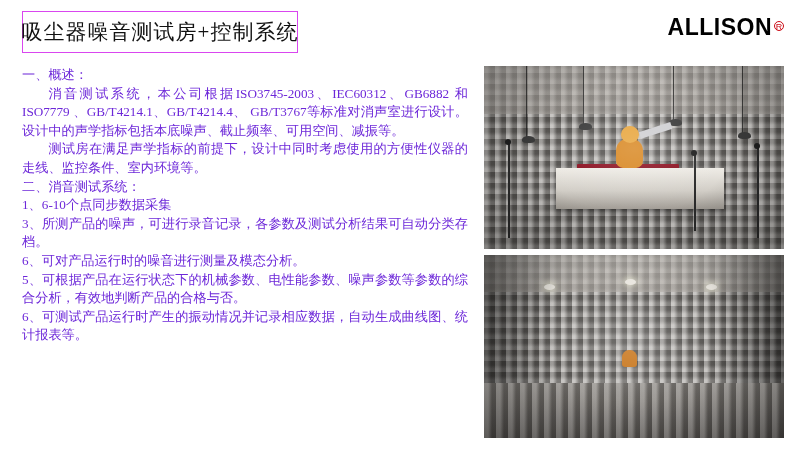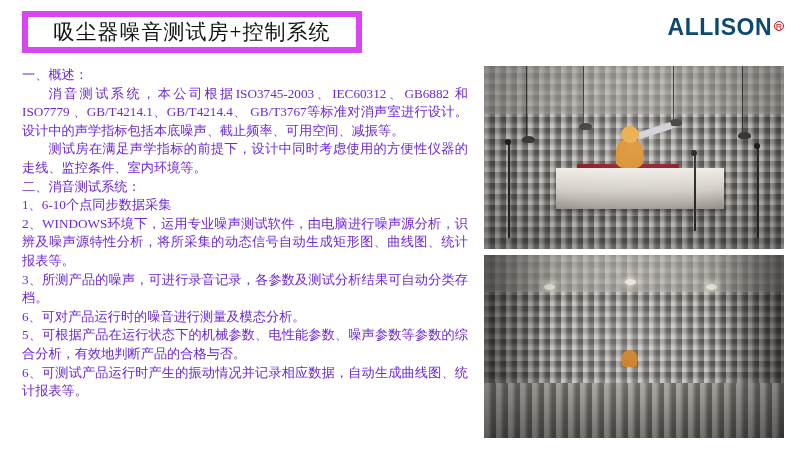--- a/index.html
+++ b/index.html
@@ -17,22 +17,22 @@
 
   
   #header {
     position: absolute;
     left: 0; top: 0;
     width: 800px; height: 62px;
   }
   #title-box {
     position: absolute;
     left: 22px; top: 11px;
-    width: 340px; height: 42px;
-    border: 6px solid #d946ef;
+    width: 276px; height: 42px;
+    border: 1px solid #d946ef;
     box-sizing: border-box;
     display: flex;
     align-items: center;
     justify-content: center;
   }
   #title-text {
     font-size: 21px;
     color: #111111;
     letter-spacing: 1px;
     font-family: "Liberation Serif", serif;
@@ -40,21 +40,21 @@
   }
   #logo {
     position: absolute;
     right: 16px; top: 14px;
     display: flex;
     align-items: flex-end;
   }
   #logo-en {
     font-size: 23px;
     font-weight: bold;
-    color: #0c4a6e;
+    color: #000000;
     letter-spacing: 0.5px;
     font-family: "Liberation Sans", sans-serif;
     text-align: center;
   }
   #logo-cn {
     font-size: 22px;
     font-weight: bold;
     color: #cc0b16;
     margin-left: 4px;
     font-family: "Liberation Sans", sans-serif;
@@ -259,21 +259,20 @@
     <span id="logo-r">R</span>
   </div>
 </div>
 
 <div id="text-col">
   <p>一、概述：</p>
   <p class="indent">消音测试系统，本公司根据ISO3745-2003、IEC60312、GB6882 和ISO7779 、GB/T4214.1、GB/T4214.4、 GB/T3767等标准对消声室进行设计。设计中的声学指标包括本底噪声、截止频率、可用空间、减振等。</p>
   <p class="indent">测试房在满足声学指标的前提下，设计中同时考虑使用的方便性仪器的走线、监控条件、室内环境等。</p>
   <p>二、消音测试系统：</p>
   <p>1、6-10个点同步数据采集</p>
-  <p>2、WINDOWS环境下，运用专业噪声测试软件，由电脑进行噪声源分析，识辨及噪声源特性分析，将所采集的动态信号自动生成矩形图、曲线图、统计报表等。</p>
   <p>3、所测产品的噪声，可进行录音记录，各参数及测试分析结果可自动分类存档。</p>
   <p>6、可对产品运行时的噪音进行测量及模态分析。</p>
   <p>5、可根据产品在运行状态下的机械参数、电性能参数、噪声参数等参数的综合分析，有效地判断产品的合格与否。</p>
   <p>6、可测试产品运行时产生的振动情况并记录相应数据，自动生成曲线图、统计报表等。</p>
 </div>
 
 <div id="photo-top" class="photo">
   <div class="wedges">
     <div class="wedge-grid"></div>
   </div>

